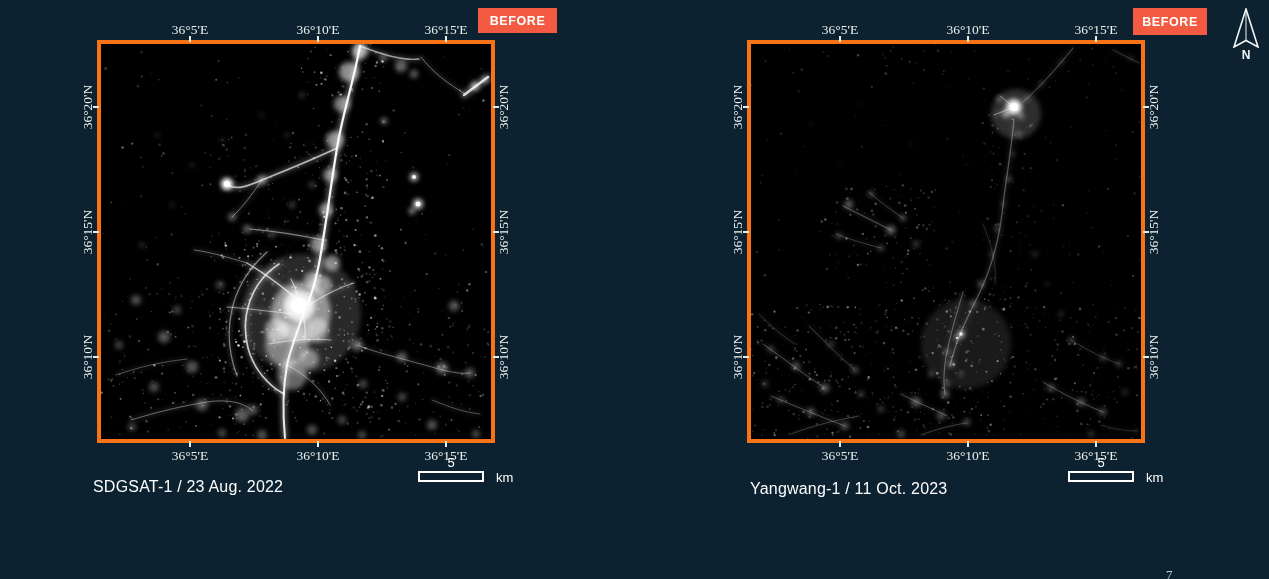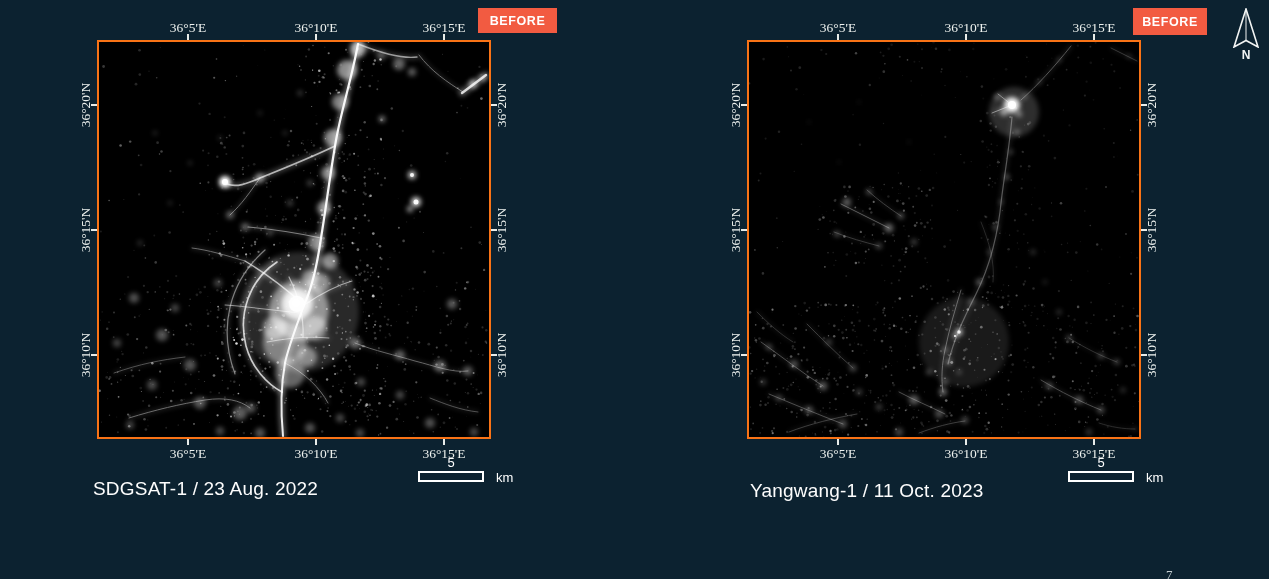--- a/index.html
+++ b/index.html
@@ -2,31 +2,31 @@
 <html><head>
 <meta charset="utf-8">
 <style>
   html,body{margin:0;padding:0;background:#0c2230;}
   .stage{position:relative;width:1269px;height:579px;overflow:hidden;background:#0c2230;
          font-family:"Liberation Sans",sans-serif;}
   .badge{position:absolute;display:flex;align-items:center;justify-content:center;
          background:#f25b41;color:#ffffff;font-size:12.5px;font-weight:bold;letter-spacing:.6px;}
   #badge0{left:478px;top:8px;width:79px;height:25px;}
   #badge1{left:1133px;top:8px;width:74px;height:27px;}
-  .frame{position:absolute;width:390px;height:395px;background:#000;border:2px solid #f97316;}
+  .frame{position:absolute;width:390px;height:395px;background:#000;border:4px solid #f97316;}
   #map0{left:97px;top:40px;}
   #map1{left:747px;top:40px;}
   .frame svg{position:absolute;left:0;top:0;display:block;}
   .coord{position:absolute;font-family:"Liberation Serif",serif;font-size:13.5px;color:#edf1ee;
          white-space:nowrap;line-height:16px;}
   .lon{transform:translateX(-50%);}
   .lat{transform:translate(-50%,-50%) rotate(-90deg);}
   .tickv{position:absolute;width:2px;height:6px;background:#e8ece9;}
   .tickh{position:absolute;width:6px;height:2px;background:#e8ece9;}
-  .caption{position:absolute;color:#fdfdfd;font-size:19px;letter-spacing:.2px;}
+  .caption{position:absolute;color:#fdfdfd;font-size:16px;letter-spacing:.2px;}
   #cap0{left:93px;top:478px;}
   #cap1{left:750px;top:480px;}
   .scalebar{position:absolute;width:100px;height:34px;}
   #sb0{left:418px;top:455px;}
   #sb1{left:1068px;top:455px;}
   .sb-num{position:absolute;left:0;top:0;width:66px;text-align:center;font-size:13px;color:#ffffff;}
   .sb-bar{position:absolute;left:0;top:16px;width:62px;height:7px;border:2px solid #ffffff;background:transparent;}
   .sb-unit{position:absolute;left:78px;top:15px;font-size:13px;color:#ffffff;}
   .colorbar{position:absolute;left:572px;top:462px;width:130px;height:110px;}
   .cb-title{position:absolute;left:0;top:0;font-size:13.5px;color:#ffffff;}

